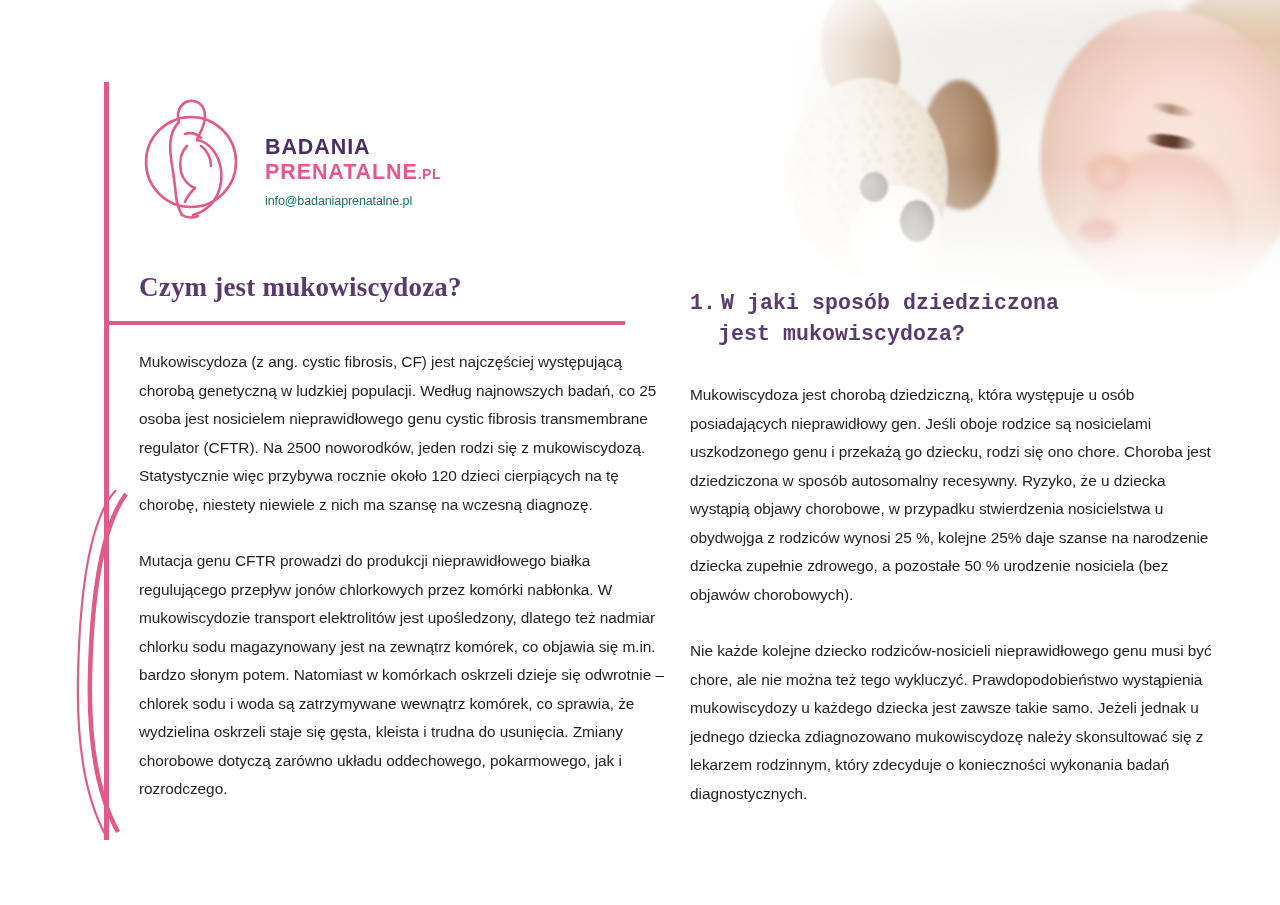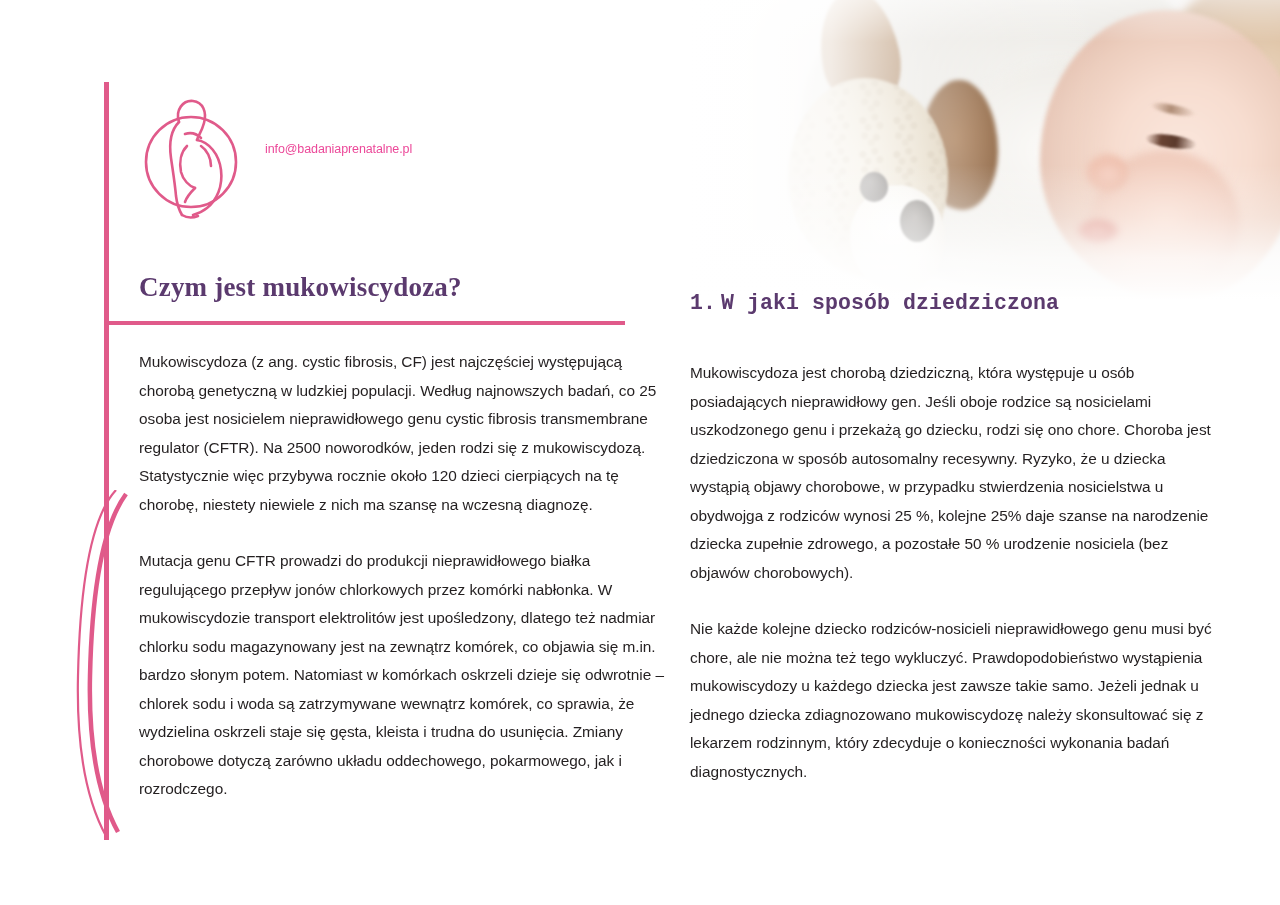--- a/index.html
+++ b/index.html
@@ -241,21 +241,21 @@
   .logo-prenatalne { color: #e8568f; }
   .logo-pl {
     color: #e8568f;
     font-size: 14px;
     letter-spacing: .5px;
     font-weight: bold;
   }
   #logo-email {
     margin-top: 7px;
     font-size: 12.5px;
-    color: #ec4899;
+    color: #0f766e;
     letter-spacing: -.1px;
     white-space: nowrap;
   }
 
   
   .heading-serif {
     font-family: "Liberation Serif", serif;
     color: #5b3a6e;
     font-weight: bold;
   }
@@ -301,21 +301,21 @@
     line-height: 28.5px;
     letter-spacing: -.05px;
   }
   #left-col {
     left: 139px;
     top: 348px;
     width: 540px;
   }
   #right-col {
     left: 690px;
-    top: 359px;
+    top: 381px;
     width: 530px;
   }
   .col-text p { margin: 0 0 28px 0; }
   .col-text p:last-child { margin-bottom: 0; }
   .col-text b { font-weight: normal; }
 </style>
 </head>
 <body>
 
 <div id="hero-photo">
@@ -357,29 +357,31 @@
       <path d="M 44 34 C 36 42, 34 56, 36 70 C 38 84, 40 96, 41 108 C 42 116, 44 122, 47 127"></path>
       <path d="M 62 52 C 74 54, 84 66, 86 82 C 88 98, 82 112, 72 120 C 67 124, 62 126, 58 127"></path>
       <path d="M 47 127 C 52 130, 58 130, 63 128"></path>
       <path d="M 50 46 C 56 44, 62 46, 66 50"></path>
       <path d="M 52 58 C 46 64, 44 74, 46 84 C 48 92, 54 98, 60 100"></path>
       <path d="M 60 100 C 56 104, 52 108, 50 114"></path>
       <path d="M 66 58 C 72 62, 76 70, 76 78"></path>
     </g>
   </svg>
   <div id="logo-text">
+    <div class="logo-line logo-badania">BADANIA</div>
+    <div class="logo-line logo-prenatalne"><span>PRENATALNE</span><span class="logo-pl">.PL</span></div>
     <div id="logo-email">info@badaniaprenatalne.pl</div>
   </div>
 </div>
 
 <div id="left-heading" class="heading-serif">Czym jest mukowiscydoza?</div>
 <div id="left-heading-rule"></div>
 
 <div id="right-heading" class="heading-serif">
-  <span class="hang"><span class="num">1.</span><span>W jaki sposób dziedziczona</span><br></span>
+  <span class="hang"><span class="num">1.</span><span>W jaki sposób dziedziczona</span><br><span>jest mukowiscydoza?</span></span>
 </div>
 
 <div id="left-col" class="col-text">
   <p><b>Mukowiscydoza</b><span> (z ang. cystic fibrosis, CF) jest najczęściej występującą chorobą genetyczną w ludzkiej populacji. Według najnowszych badań, co 25 osoba jest nosicielem nieprawidłowego genu cystic fibrosis transmembrane regulator (CFTR). Na 2500 noworodków, jeden rodzi się z mukowiscydozą. Statystycznie więc przybywa rocznie około 120 dzieci cierpiących na tę chorobę, niestety niewiele z nich ma szansę na wczesną diagnozę.</span></p>
   <p>Mutacja genu CFTR prowadzi do produkcji nieprawidłowego białka regulującego przepływ jonów chlorkowych przez komórki nabłonka. W mukowiscydozie transport elektrolitów jest upośledzony, dlatego też nadmiar chlorku sodu magazynowany jest na zewnątrz komórek, co objawia się m.in. bardzo słonym potem. Natomiast w komórkach oskrzeli dzieje się odwrotnie – chlorek sodu i woda są zatrzymywane wewnątrz komórek, co sprawia, że wydzielina oskrzeli staje się gęsta, kleista i trudna do usunięcia. Zmiany chorobowe dotyczą zarówno układu oddechowego, pokarmowego, jak i rozrodczego.</p>
 </div>
 
 <div id="right-col" class="col-text">
   <p>Mukowiscydoza jest chorobą dziedziczną, która występuje u osób posiadających nieprawidłowy gen. Jeśli oboje rodzice są nosicielami uszkodzonego genu i przekażą go dziecku, rodzi się ono chore. Choroba jest dziedziczona w sposób autosomalny recesywny. Ryzyko, że u dziecka wystąpią objawy chorobowe, w przypadku stwierdzenia nosicielstwa u obydwojga z rodziców wynosi 25 %, kolejne 25% daje szanse na narodzenie dziecka zupełnie zdrowego, a pozostałe 50 % urodzenie nosiciela (bez objawów chorobowych).</p>
   <p><b>Nie każde kolejne dziecko rodziców-nosicieli nieprawidłowego genu musi być chore</b><span>, ale nie można też tego wykluczyć. Prawdopodobieństwo wystąpienia mukowiscydozy u każdego dziecka jest zawsze takie samo. Jeżeli jednak u jednego dziecka zdiagnozowano mukowiscydozę należy skonsultować się z lekarzem rodzinnym, który zdecyduje o konieczności wykonania badań diagnostycznych.</span></p>

